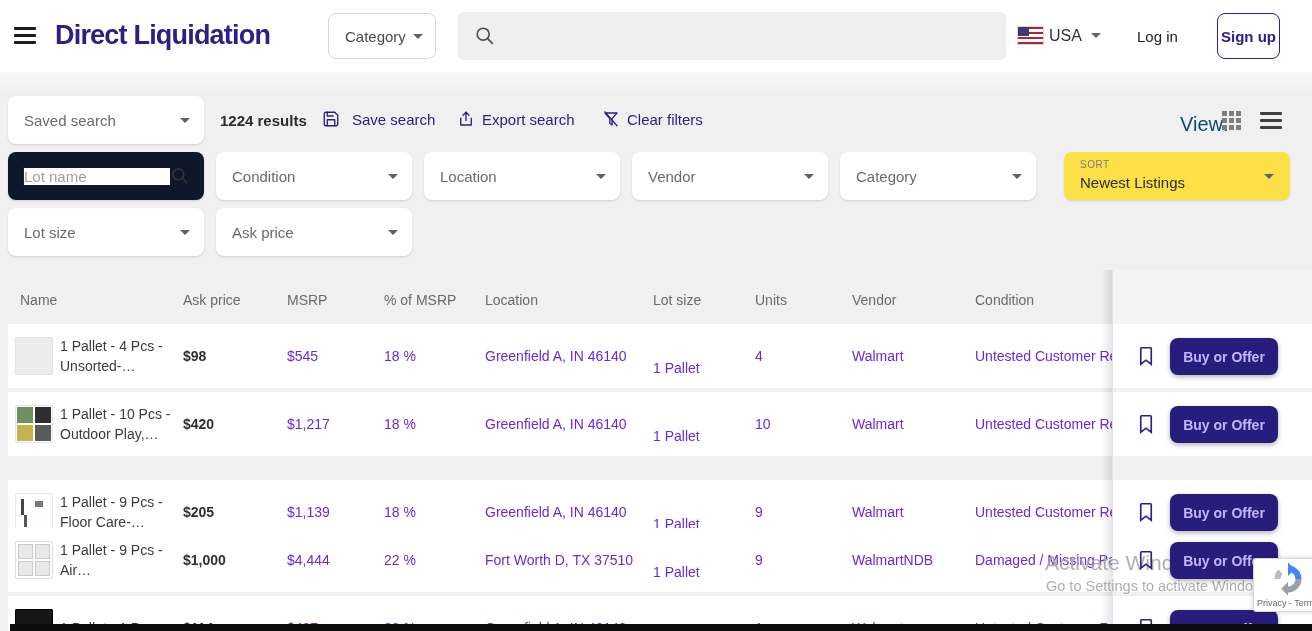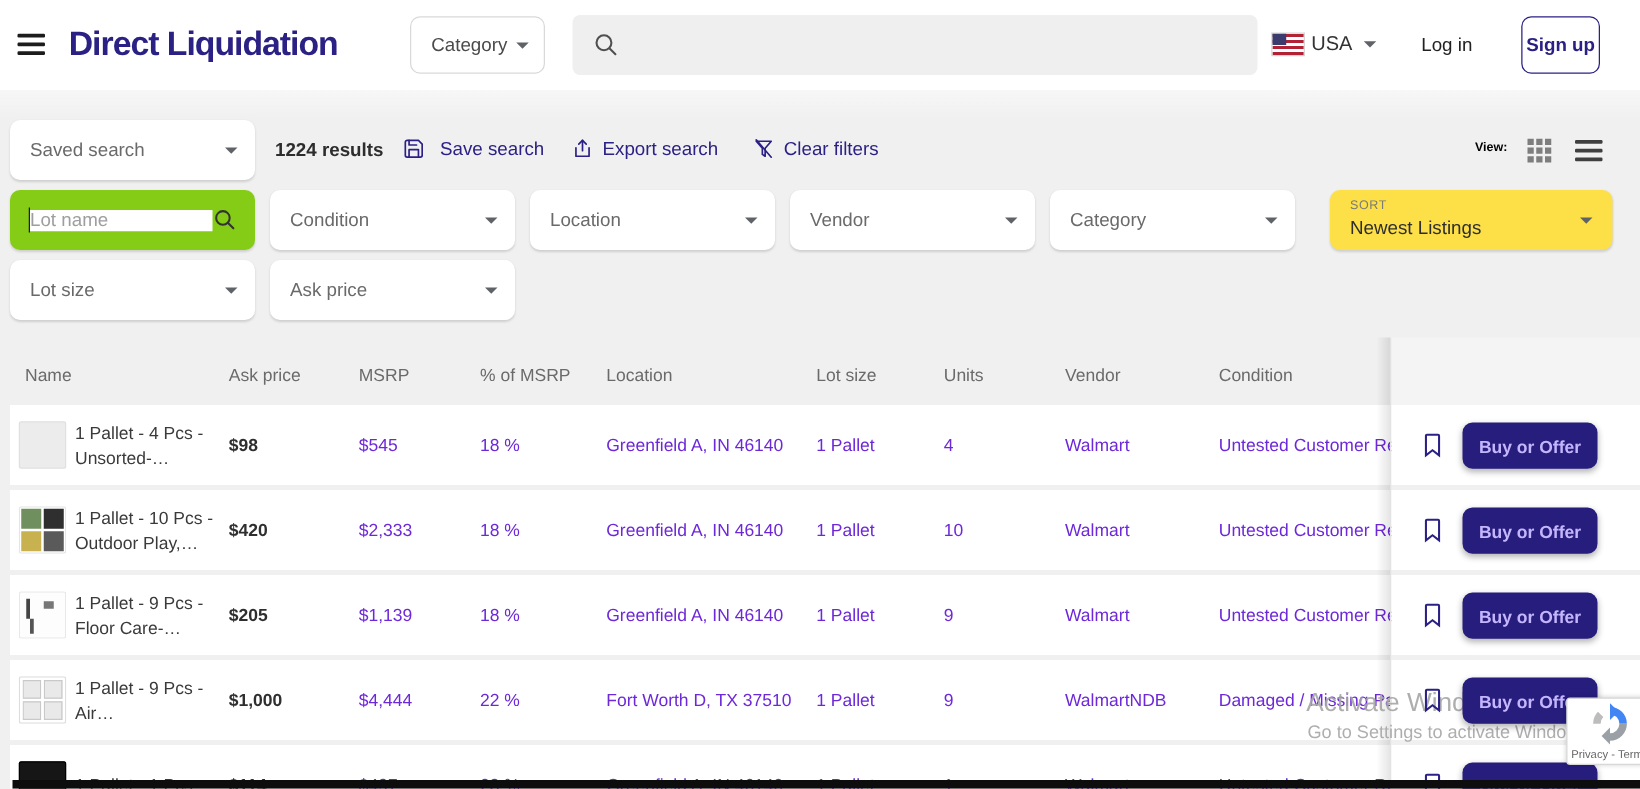--- a/index.html
+++ b/index.html
@@ -41,29 +41,29 @@
 
   
   .select-box { position:absolute; height:48px; background:#fff; border-radius:8px;
                 box-shadow:0 1px 2px rgba(0,0,0,0.14); display:flex; align-items:center;
                 padding:0 14px 0 16px; cursor:pointer; }
   .select-box .lbl { font-size:15px; color:#6a6a6a; flex:1; }
   .results { position:absolute; left:220px; top:112px; font-size:15px; font-weight:700; color:#2d2d2d; }
   .tool-link { position:absolute; top:110px; display:flex; align-items:center; gap:7px;
                color:#2b2185; font-size:15px; font-weight:500; cursor:pointer; }
   .tool-link svg { stroke:#2b2185; fill:none; stroke-width:1.8; stroke-linecap:round; stroke-linejoin:round; }
-  .view-label { position:absolute; left:1180px; top:113px; font-size:10px; color:#000000;font-weight:bold; }
+  .view-label { position:absolute; left:1180px; top:113px; font-size:20px; color:#0c4a6e; }
   .grid-icon { position:absolute; left:1222px; top:111px; width:19px; height:19px;
                display:grid; grid-template-columns:repeat(3,5px); grid-auto-rows:5px; gap:2px; cursor:pointer; }
   .grid-icon i { background:#7d7d7d; }
   .list-icon { position:absolute; left:1260px; top:112px; width:22px; cursor:pointer; }
   .list-icon i { display:block; width:22px; height:3px; background:#3f3f3f; border-radius:1px; margin-bottom:4px; }
 
   
-  .input-box { position:absolute; height:48px; background:#84cc16; border-radius:8px;
+  .input-box { position:absolute; height:48px; background:#0f172a; border-radius:8px;
                box-shadow:0 1px 2px rgba(0,0,0,0.14); display:flex; align-items:center;
                padding:0 14px 0 16px; }
   .input-box input { flex:1; border:none; outline:none; font-size:15px; color:#333; min-width:0;
                      font-family:"Liberation Sans", sans-serif; }
   .input-box input::placeholder { color:#9e9e9e; }
   .text-caret { position:absolute; left:15px; top:14px; width:1px; height:20px; background:#222; }
   .sort-box { position:absolute; left:1064px; top:152px; width:226px; height:48px; background:#fde047;
               border-radius:8px; box-shadow:0 1px 2px rgba(0,0,0,0.14); cursor:pointer; }
   .sort-box .sort-lbl { position:absolute; left:16px; top:7px; font-size:10px; letter-spacing:0.5px; color:#7a7a7a; }
   .sort-box .sort-val { position:absolute; left:16px; top:22px; font-size:15px; color:#2e2e2e; }
@@ -74,21 +74,21 @@
   .h-name{left:20px}.h-ask{left:183px}.h-msrp{left:287px}.h-pct{left:384px}.h-loc{left:485px}
   .h-lot{left:653px}.h-units{left:755px}.h-vendor{left:852px}.h-cond{left:975px}
 
   .row { position:absolute; left:8px; right:0; height:64px; background:#fff; }
   .cell { position:absolute; top:50%; transform:translateY(-50%); font-size:14px; color:#6d28d9; white-space:nowrap; }
   .c-name { left:52px; width:112px; white-space:normal; line-height:20px; color:#3a3a3a; cursor:pointer; }
   .c-ask  { left:175px; font-weight:700; color:#2f2f2f; }
   .c-msrp { left:279px; }
   .c-pct  { left:376px; }
   .c-loc  { left:477px; }
-  .c-lot  { left:645px; }
+  .c-lot  { left:645px;margin-top:12px; }
   .c-units{ left:747px; }
   .c-vendor{ left:844px; }
   .c-cond { left:967px; width:138px; overflow:hidden; }
   .thumb { position:absolute; left:7px; top:13px; width:38px; height:38px; border-radius:2px; cursor:pointer; }
   .t0 { background:#ececec; box-shadow:inset 0 0 0 1px #e0e0e0; }
   .t1 { background:#fff; box-shadow:inset 0 0 0 1px #e5e5e5; display:grid; grid-template-columns:1fr 1fr; grid-template-rows:1fr 1fr; gap:2px; padding:2px; }
   .t1 i:nth-child(1){background:#6f8f5f}.t1 i:nth-child(2){background:#2f2f2f}
   .t1 i:nth-child(3){background:#c8b24f}.t1 i:nth-child(4){background:#5a5a5a}
   .t2 { background:#fdfdfd; box-shadow:inset 0 0 0 1px #e8e8e8;
         background-image:linear-gradient(#444,#444),linear-gradient(#777,#777),linear-gradient(#555,#555);
@@ -270,36 +270,36 @@
 
 <div class="row" style="top:392px;">
   <div class="thumb t1">
       <i></i>
       <i></i>
       <i></i>
       <i></i>
     </div>
   <div class="cell c-name">1 Pallet - 10 Pcs - Outdoor Play,…</div>
   <div class="cell c-ask">$420</div>
-  <div class="cell c-msrp">$2,333</div>
+  <div class="cell c-msrp">$1,217</div>
   <div class="cell c-pct">18 %</div>
   <div class="cell c-loc">Greenfield A, IN 46140</div>
   <div class="cell c-lot">1 Pallet</div>
   <div class="cell c-units">10</div>
   <div class="cell c-vendor">Walmart</div>
   <div class="cell c-cond">Untested Customer Re</div>
   <span class="bookmark">
     <svg width="18" height="22" viewBox="0 0 24 28">
         <path d="M6 3h12a1 1 0 0 1 1 1v21l-7-5.4L5 25V4a1 1 0 0 1 1-1z" fill="none" stroke="#2b2185" stroke-width="2.2"></path>
       </svg>
   </span>
   <button class="buy">Buy or Offer</button>
 </div>
 
-<div class="row" style="top:460px;padding-left:26px;">
+<div class="row" style="top:480px;padding-left:26px;">
   <div class="thumb t2"></div>
   <div class="cell c-name">1 Pallet - 9 Pcs - Floor Care-…</div>
   <div class="cell c-ask">$205</div>
   <div class="cell c-msrp">$1,139</div>
   <div class="cell c-pct">18 %</div>
   <div class="cell c-loc">Greenfield A, IN 46140</div>
   <div class="cell c-lot">1 Pallet</div>
   <div class="cell c-units">9</div>
   <div class="cell c-vendor">Walmart</div>
   <div class="cell c-cond">Untested Customer Re</div>

